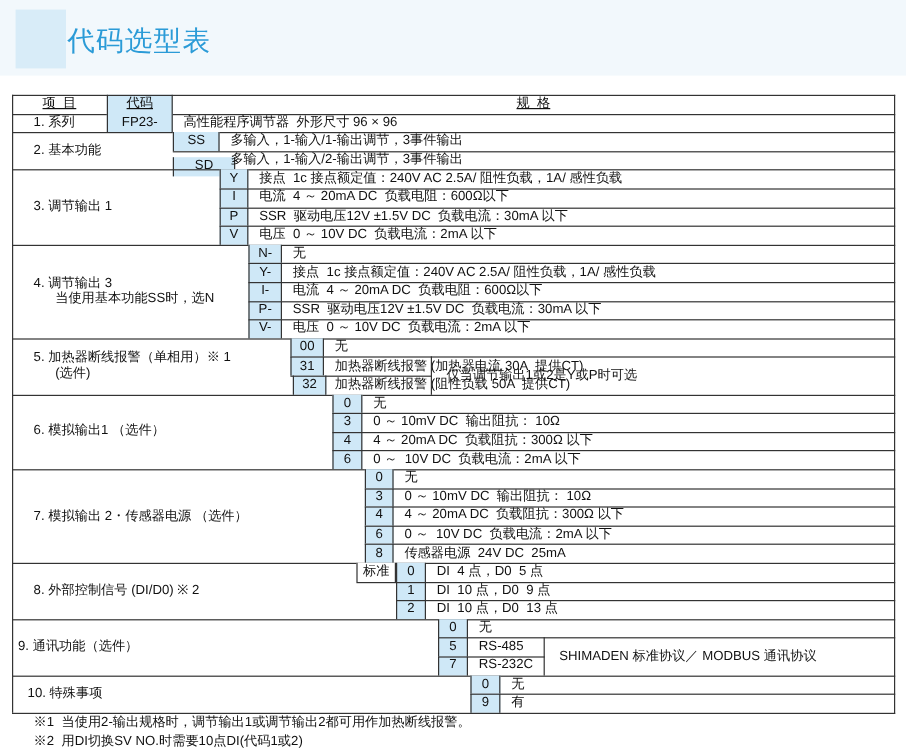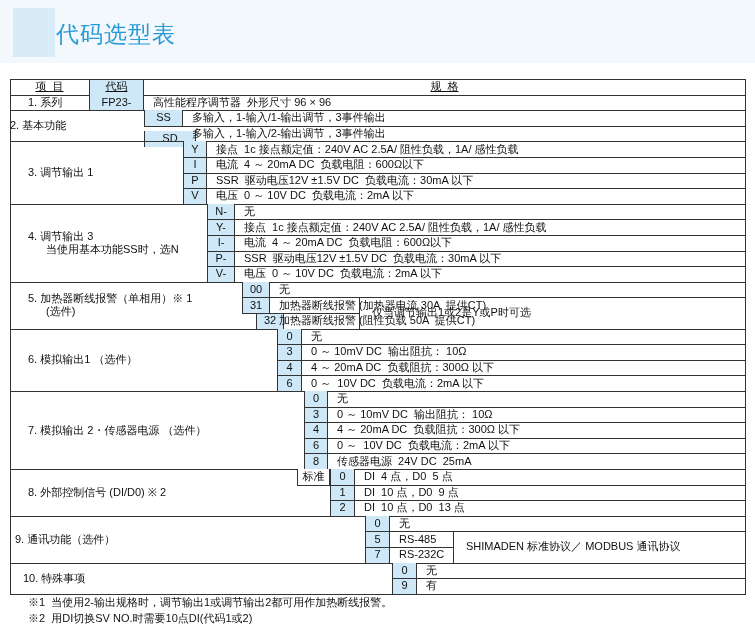--- a/index.html
+++ b/index.html
@@ -58,21 +58,21 @@
 
   <div id="table">
     <div class="cell th item-h">项  目</div>
     <div class="cell th code-h code-cell">代码</div>
     <div class="cell th spec-h">规  格</div>
   <div class="hline" style="left: 10px; top: 94.6px; width: 736px;"></div>
       <div class="sec-label" style="left: 10px; top: 94.6px; width: 79px; height: 15.6px; padding-left: 18px;"><div>1. 系列</div></div>
       <div class="cell code-cell" style="left: 89px; top: 94.6px; width: 55px;">FP23-</div>
       <div class="cell spec-cell" style="left: 153px; top: 94.6px; width: 592px;">高性能程序调节器  外形尺寸 96 × 96</div>
       <div class="hline" style="left: 10px; top: 110.2px; width: 736px;"></div>
-      <div class="sec-label" style="left: 10px; top: 110.2px; width: 134px; height: 31.2px; "><div>2. 基本功能</div></div>
+      <div class="sec-label" style="left: 10px; top: 110.2px; width: 134px; height: 31.2px; padding-left: 18px;"><div>2. 基本功能</div></div>
       <div class="cell code-cell" style="left: 144px; top: 110.2px; width: 39px;">SS</div>
       <div class="cell spec-cell" style="left: 192px; top: 110.2px; width: 553px;">多输入，1-输入/1-输出调节，3事件输出</div>
       <div class="cell code-cell" style="left: 144px; top: 131px; width: 52px;">SD</div>
       <div class="cell spec-cell" style="left: 192px; top: 125.8px; width: 553px;">多输入，1-输入/2-输出调节，3事件输出</div>
       <div class="hline" style="left: 144px; top: 125.8px; width: 602px;"></div>
       <div class="hline" style="left: 10px; top: 141.4px; width: 736px;"></div>
       <div class="sec-label" style="left: 10px; top: 141.4px; width: 173px; height: 62.4px; padding-left: 18px;"><div>3. 调节输出 1</div></div>
       <div class="cell code-cell" style="left: 183px; top: 141.4px; width: 24px;">Y</div>
       <div class="cell spec-cell" style="left: 216px; top: 141.4px; width: 529px;">接点  1c 接点额定值：240V AC 2.5A/ 阻性负载，1A/ 感性负载</div>
       <div class="cell code-cell" style="left: 183px; top: 157px; width: 24px;">I</div>
@@ -99,21 +99,21 @@
       <div class="hline" style="left: 207px; top: 219.4px; width: 539px;"></div>
       <div class="hline" style="left: 207px; top: 235px; width: 539px;"></div>
       <div class="hline" style="left: 207px; top: 250.6px; width: 539px;"></div>
       <div class="hline" style="left: 207px; top: 266.2px; width: 539px;"></div>
       <div class="hline" style="left: 10px; top: 281.8px; width: 736px;"></div>
       <div class="sec-label" style="left: 10px; top: 281.8px; width: 232px; height: 46.8px; padding-left: 18px;"><div>5. 加热器断线报警（单相用）※ 1</div><div class="ln2">(选件)</div></div>
       <div class="cell code-cell" style="left: 242px; top: 281.8px; width: 28px;">00</div>
       <div class="cell spec-cell" style="left: 279px; top: 281.8px; width: 466px;">无</div>
       <div class="cell code-cell" style="left: 242px; top: 297.4px; width: 28px;">31</div>
       <div class="cell spec-cell" style="left: 279px; top: 297.4px; width: 466px;">加热器断线报警 (加热器电流 30A  提供CT)</div>
-      <div class="cell code-cell" style="left: 256px; top: 313px; width: 28px;">32</div>
+      <div class="cell code-cell" style="left: 244px; top: 313px; width: 28px;">32</div>
       <div class="cell spec-cell" style="left: 279px; top: 313px; width: 466px;">加热器断线报警 (阻性负载 50A  提供CT)</div>
       <div class="hline" style="left: 242px; top: 297.4px; width: 504px;"></div>
       <div class="hline" style="left: 242px; top: 313px; width: 118px;"></div>
       <div class="note-cell" style="left: 359px; top: 297.4px; width: 386px; height: 31.2px;">仅当调节输出1或2是Y或P时可选</div>
       <div class="hline" style="left: 10px; top: 328.6px; width: 736px;"></div>
       <div class="sec-label" style="left: 10px; top: 328.6px; width: 267px; height: 62.4px; padding-left: 18px;"><div>6. 模拟输出1 （选件）</div></div>
       <div class="cell code-cell" style="left: 277px; top: 328.6px; width: 25px;">0</div>
       <div class="cell spec-cell" style="left: 311px; top: 328.6px; width: 434px;">无</div>
       <div class="cell code-cell" style="left: 277px; top: 344.2px; width: 25px;">3</div>
       <div class="cell spec-cell" style="left: 311px; top: 344.2px; width: 434px;">0 ～ 10mV DC  输出阻抗： 10Ω</div>

